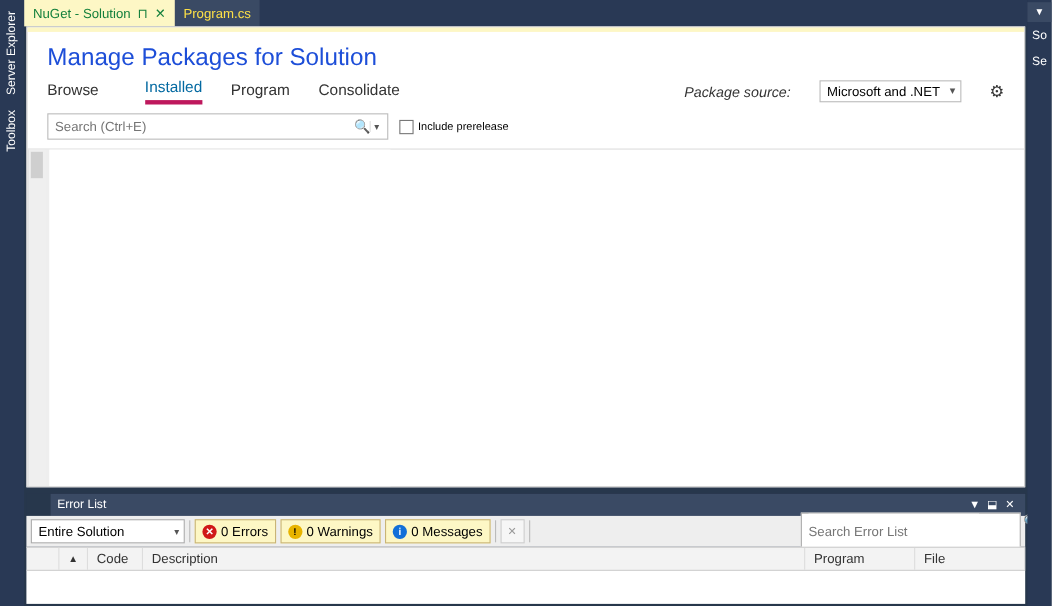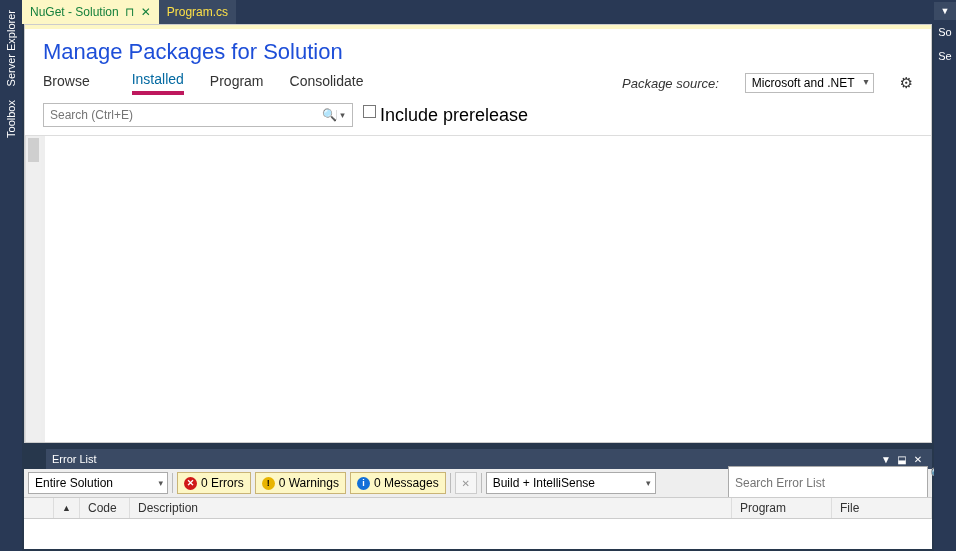--- a/index.html
+++ b/index.html
@@ -22,21 +22,21 @@
 .nav-spacer { flex: 1; }
 .pkg-src-lbl { font-size: 13px; color: #333; font-style: italic; }
 .pkg-src-sel { border: 1px solid #bbb; padding: 2px 18px 2px 6px; font-size: 12px; background: #fff; position: relative; cursor: pointer; }
 .pkg-src-sel::after { content: "▾"; position: absolute; right: 4px; font-size: 10px; color: #555; }
 .gear { font-size: 15px; color: #333; cursor: pointer; }
 .search-row { display: flex; align-items: center; padding: 2px 18px 8px 18px; gap: 10px; }
 .search-box { width: 310px; height: 24px; border: 1px solid #bbb; display: flex; align-items: center; padding: 0 4px 0 6px; font-size: 12px; color: #888; }
 .search-box input { border: none; outline: none; flex: 1; font-size: 12px; }
 .search-ico { width: 14px; text-align: center; color: #555; cursor: pointer; }
 .search-dd { width: 12px; text-align: center; border-left: 1px solid #ddd; cursor: pointer; font-size: 9px; color: #555; }
-.chk-wrap { display: flex; align-items: flex-start; gap: 4px; font-size: 18px; }
+.chk-wrap { display: flex; align-items: center; gap: 4px; font-size: 10px; }
 .chk { width: 13px; height: 13px; border: 1px solid #777; background: #fff; cursor: pointer; }
 .split { flex: 1; display: flex; border-top: 1px solid #ddd; min-height: 0; }
 .left-pane { flex: 1; position: relative; display: flex; justify-content: center; padding-top: 18px; color: #777; font-style: italic; font-size: 13px; }
 .left-scroll { width: 16px; background: #efefef; border-left: 1px solid #ddd; position: relative; }
 .left-scroll::before { content: ""; position: absolute; top: 2px; left: 2px; right: 2px; height: 24px; background: #cfcfcf; }
 .divider { width: 4px; background: #eee; cursor: col-resize; }
 .right-pane { width: 310px; background: #fff; }
 .error-panel { background: #27374c; display: flex; flex-direction: column; margin: 0 2px 2px 2px; }
 .error-title { height: 20px; background: #3a4a64; color: #fff; font-size: 11px; display: flex; align-items: center; padding: 0 6px; margin-left: 22px; }
 .error-title .sp { flex: 1; }
@@ -144,21 +144,20 @@
         <span class="b wrn">!</span>
         <span>0 Warnings</span>
       </div>
       <div class="tg">
         <span class="b msg">i</span>
         <span>0 Messages</span>
       </div>
       <div class="sep"></div>
       <div class="ghost-btn">✕</div>
       <div class="sep"></div>
-      <div class="combo w2">Build + IntelliSense</div>
       <div class="err-search">
         <div class="err-search-box">
           <input placeholder="Search Error List" style="">
           <span class="search-ico">🔍</span>
           <span class="search-dd">▾</span>
         </div>
       </div>
     </div>
 
     <div class="grid-head">

